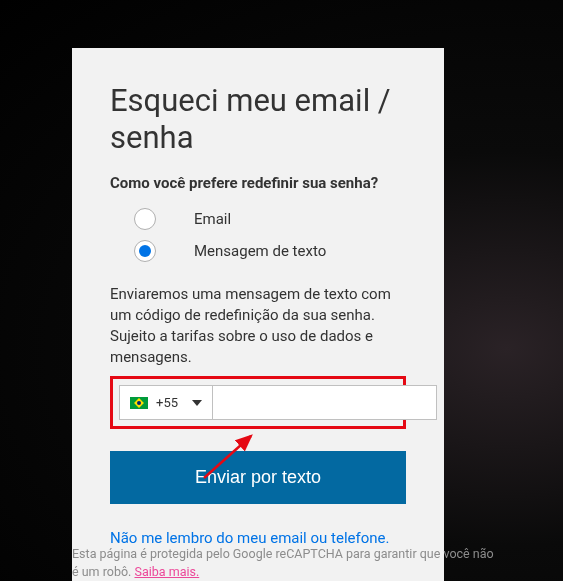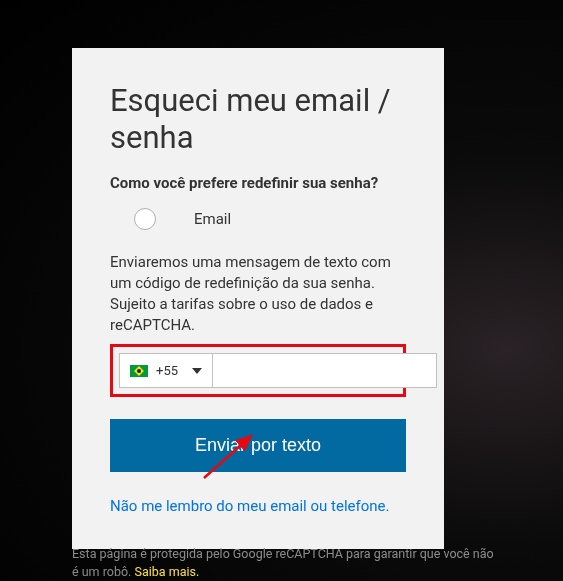--- a/index.html
+++ b/index.html
@@ -173,41 +173,46 @@
     .footer {
       position: absolute;
       left: 72px;
       top: 545px;
       width: 430px;
       font-size: 12.5px;
       color: #8c8c8c;
       line-height: 1.4;
     }
     .footer-link {
-      color: #fde047;
+      color: #ec4899;
+      text-decoration: underline;
       cursor: pointer;
     }
   </style>
 </head>
 <body>
 
 <div class="backdrop"></div>
 
 <div class="card">
   <h1 class="title">Esqueci meu email / senha</h1>
   <p class="question">Como você prefere redefinir sua senha?</p>
 
   <div class="radio-group">
     <div class="radio-option">
       <span class="radio-circle"></span>
       <span class="radio-label">Email</span>
     </div>
+    <div class="radio-option">
+      <span class="radio-circle selected"></span>
+      <span class="radio-label">Mensagem de texto</span>
+    </div>
   </div>
 
-  <p class="instruction">Enviaremos uma mensagem de texto com um código de redefinição da sua senha. Sujeito a tarifas sobre o uso de dados e reCAPTCHA.</p>
+  <p class="instruction">Enviaremos uma mensagem de texto com um código de redefinição da sua senha. Sujeito a tarifas sobre o uso de dados e mensagens.</p>
 
   <div class="input-row">
     <div class="country-select">
       <span class="flag"></span>
       <span class="dial">+55</span>
       <span class="chevron"></span>
     </div>
     <input type="tel" class="phone-input" value="" style="">
   </div>
 

